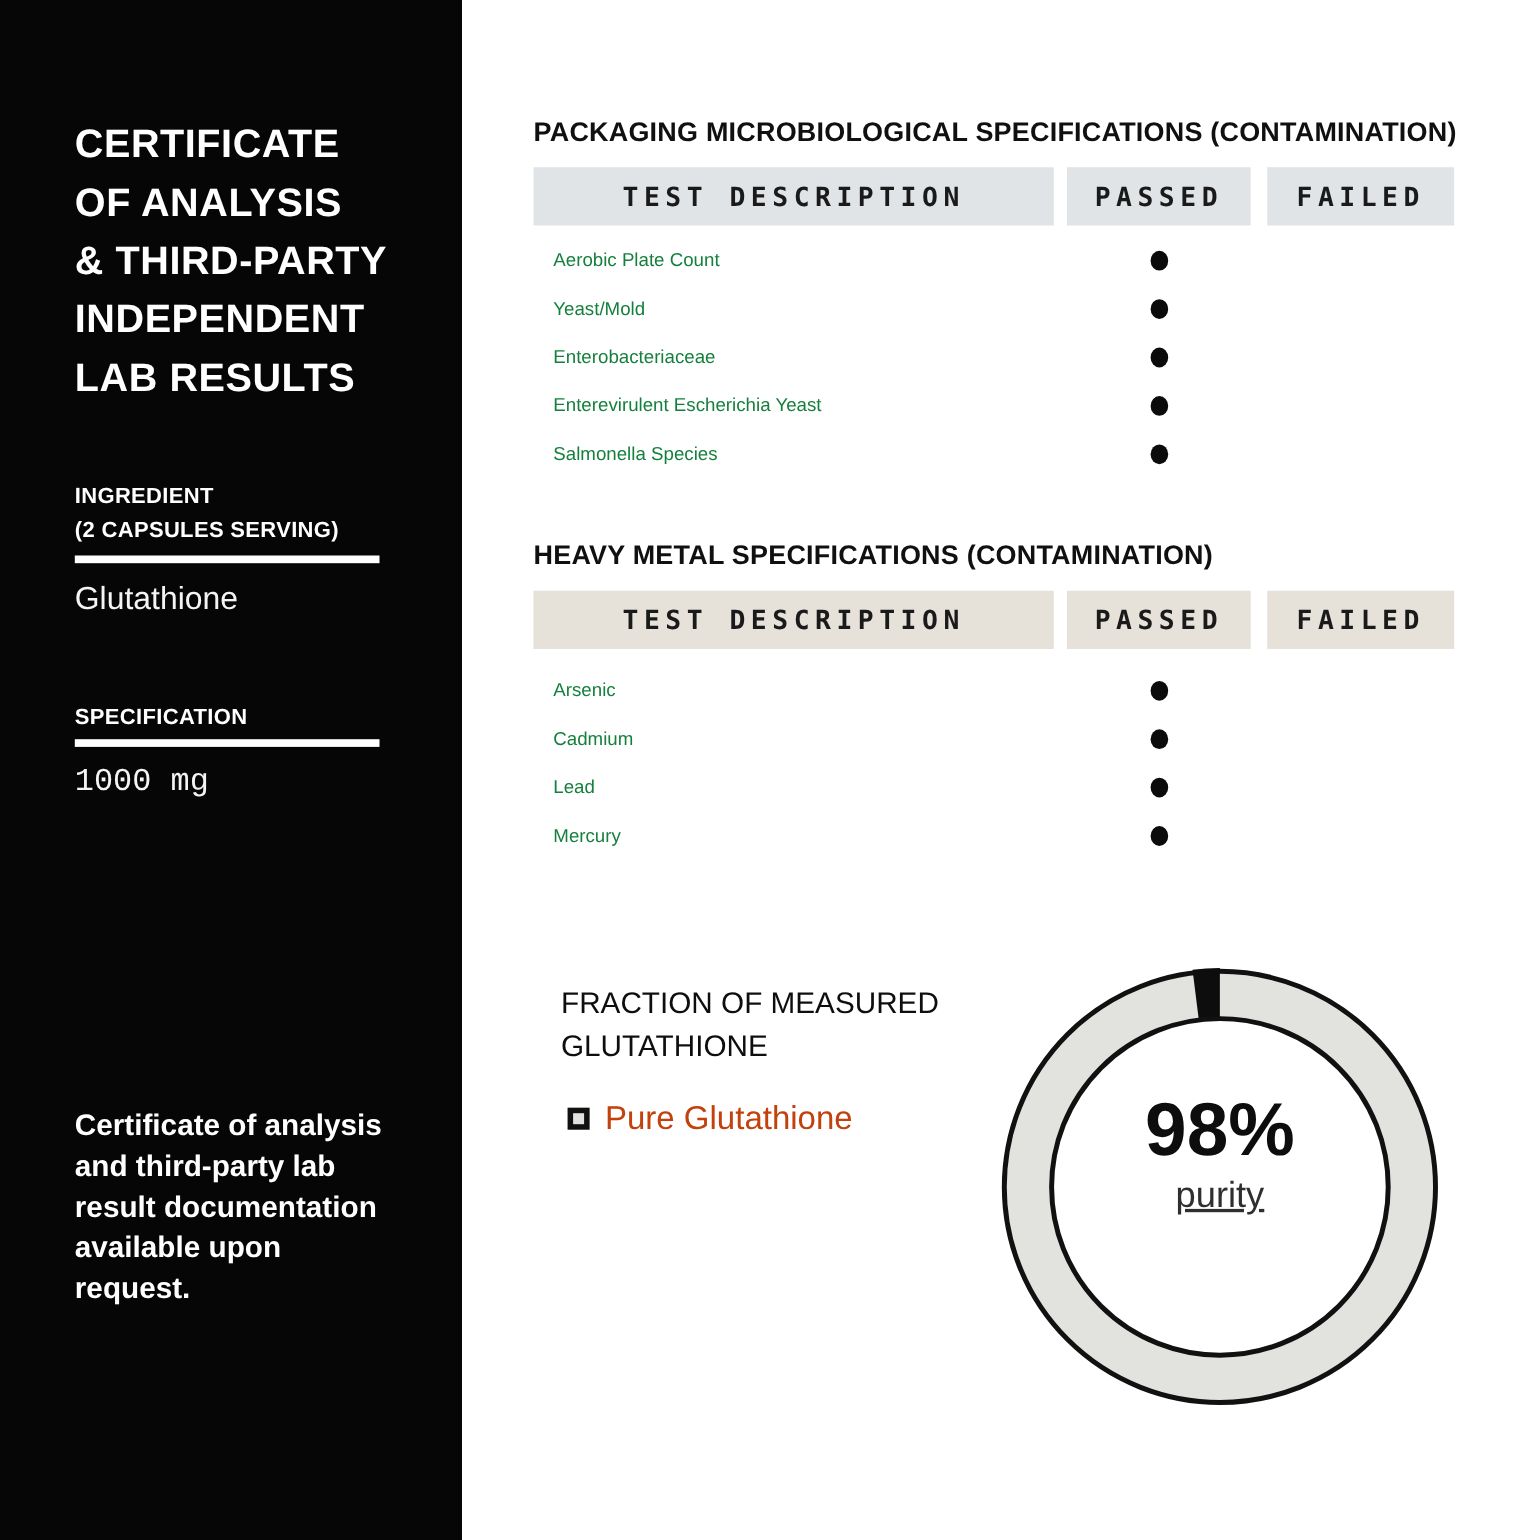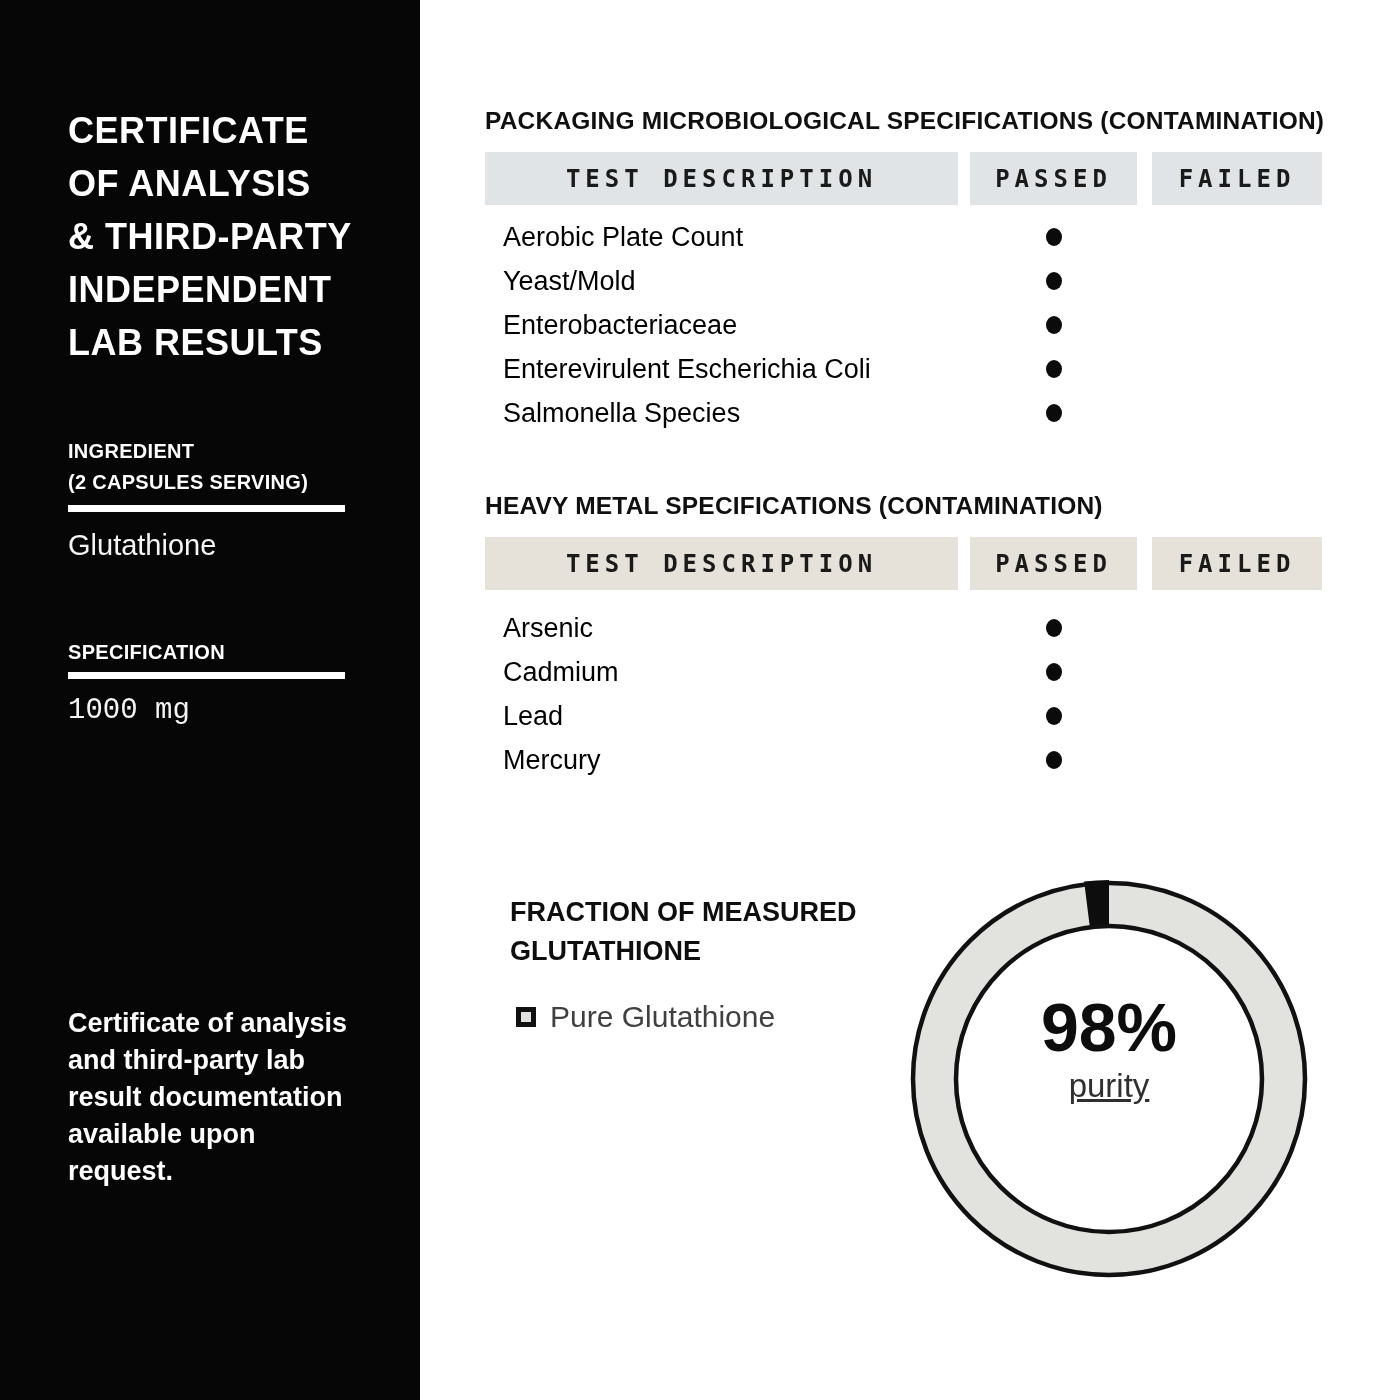--- a/index.html
+++ b/index.html
@@ -36,31 +36,31 @@
   .t2 .thead { top:537px; }
   .hc { height:53px; display:flex; align-items:center; justify-content:center;
         font-family:"DejaVu Sans Mono", monospace; font-weight:700; font-size:24px;
         letter-spacing:5px; color:#1a1a1a; }
   .hc.c1 { grid-column:1; } .hc.c2 { grid-column:3; } .hc.c3 { grid-column:5; }
 
   .rows { position:absolute; left:485px; }
   .t1 .rows { top:215px; }
   .t2 .rows { top:606px; }
   .trow { height:44px; align-items:center; }
-  .tlabel { grid-column:1; padding-left:18px; font-size:27px; font-weight:300; color:#000000; }
+  .tlabel { grid-column:1; padding-left:18px; font-size:17px; font-weight:300; color:#15803d; }
   .tcell { display:flex; align-items:center; justify-content:center; height:100%; }
   .tcell.passed { grid-column:3; } .tcell.failed { grid-column:5; }
   .dot { width:16px; height:18px; border-radius:50%; background:#0b0b0b; }
 
   
   .chart-title { position:absolute; left:510px; top:893px; width:370px; font-size:27px;
-                 font-weight:700; line-height:39px; color:#0e0e0e; }
+                 font-weight:400; line-height:39px; color:#0e0e0e; }
   .legend { position:absolute; left:516px; top:999px; display:flex; align-items:center; height:36px; }
   .swatch { width:20px; height:20px; border:5px solid #111; background:#e2e2de; }
-  .legend-label { margin-left:14px; font-size:30px; font-weight:300; color:#404040; }
+  .legend-label { margin-left:14px; font-size:30px; font-weight:300; color:#c2410c; }
 
   .donut-svg { position:absolute; left:908px; top:878px; width:402px; height:402px; }
   .donut-center { position:absolute; left:908px; top:992px; width:402px; text-align:center; }
   .pct { font-size:68px; font-weight:700; color:#0d0d0d; line-height:70px; }
   .purity { font-size:33px; font-weight:300; color:#2f2f2f; line-height:40px; margin-top:4px;text-decoration:underline; }
 </style>
 </head>
 <body>
 
 <div class="canvas">
@@ -110,21 +110,21 @@
             <div class="tcell failed"></div>
           </div>
           <div class="trow">
             <div class="tlabel">Enterobacteriaceae</div>
             <div class="tcell passed">
               <span class="dot" style="background: rgb(11, 11, 11);"></span>
             </div>
             <div class="tcell failed"></div>
           </div>
           <div class="trow">
-            <div class="tlabel">Enterevirulent Escherichia Coli</div>
+            <div class="tlabel">Enterevirulent Escherichia Yeast</div>
             <div class="tcell passed">
               <span class="dot" style="background: rgb(11, 11, 11);"></span>
             </div>
             <div class="tcell failed"></div>
           </div>
           <div class="trow">
             <div class="tlabel">Salmonella Species</div>
             <div class="tcell passed">
               <span class="dot" style="background: rgb(11, 11, 11);"></span>
             </div>

